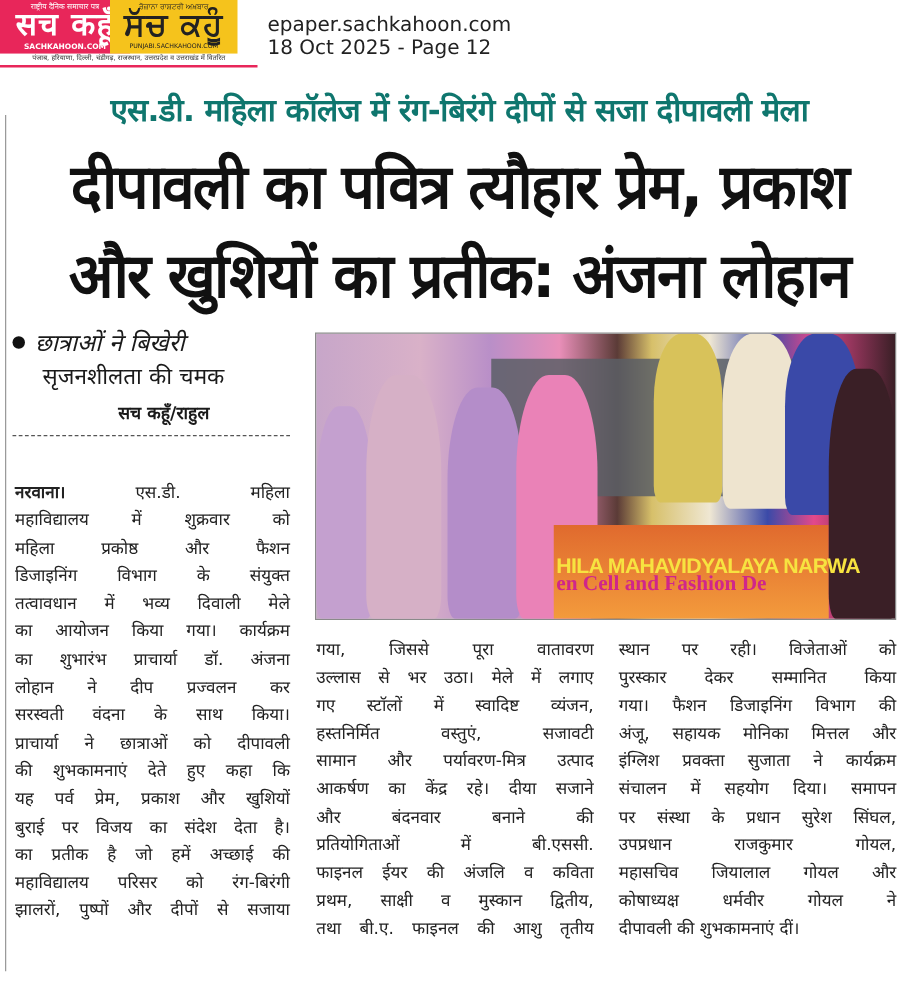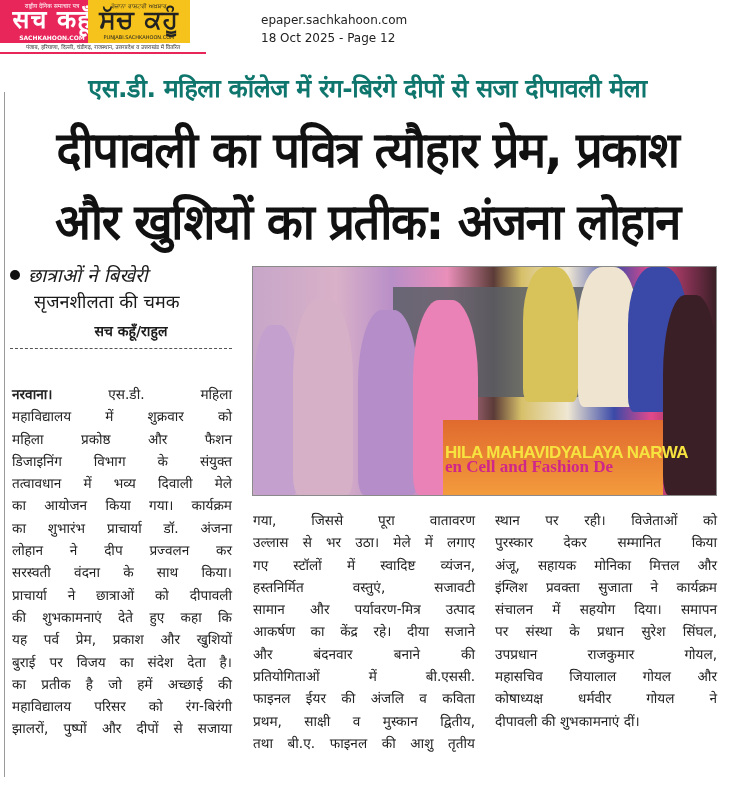--- a/index.html
+++ b/index.html
@@ -8,21 +8,21 @@
     
     .masthead { position: absolute; left: 0; top: 0; width: 206px; height: 52px; }
     .logo-hindi { position: absolute; left: 0; top: 0; width: 104px; height: 43px; background: #e8265a; color: #fff; }
     .logo-punjabi { position: absolute; left: 88px; top: 0; width: 102px; height: 43px; background: #f5c31c; color: #222; }
     .logo-tagline { position: absolute; left: 0; right: 0; top: 2px; text-align: center; font-size: 6px; line-height: 7px; }
     .logo-name { position: absolute; left: 0; right: 0; top: 8px; text-align: center; font-family: "DejaVu Serif", serif; font-weight: bold; font-size: 25px; line-height: 24px; letter-spacing: 1px; }
     .logo-url { position: absolute; left: 0; right: 0; bottom: 2px; text-align: center; font-size: 6px; line-height: 7px; font-weight: bold; }
     .logo-punjabi .logo-url { font-weight: normal; font-size: 5px; }
     .logo-strip { position: absolute; left: 0; top: 43px; width: 206px; height: 9px; background: #fff; border-bottom: 2px solid #e8265a; font-size: 5.5px; line-height: 9px; text-align: center; color: #333; white-space: nowrap; overflow: hidden; }
 
-    .page-meta { position: absolute; left: 214px; top: 11px; font-family: "DejaVu Sans", sans-serif; font-size: 12px; line-height: 18px; color: #222; margin-left: 47px; }
+    .page-meta { position: absolute; left: 214px; top: 11px; font-family: "DejaVu Sans", sans-serif; font-size: 16px; line-height: 18px; color: #222; }
 
     
     .kicker { position: absolute; left: 0; width: 735px; top: 74px; text-align: center; font-family: "DejaVu Sans", sans-serif; font-weight: bold; font-size: 25px; line-height: 30px; color: #0f766e; letter-spacing: -0.5px; }
     .headline { position: absolute; left: 0; width: 735px; top: 118px; text-align: center; font-family: "DejaVu Sans", sans-serif; font-weight: bold; font-size: 47px; line-height: 68px; color: #111; letter-spacing: -1.5px; transform: scaleY(1.05); }
 
     
     .left-rule { position: absolute; left: 4px; top: 92px; width: 1px; height: 685px; background: #9a9a9a; }
 
     
     .sub-block { position: absolute; left: 10px; top: 262px; width: 232px; }
@@ -133,20 +133,21 @@
   <span class="line">और बंदनवार बनाने की</span>
   <span class="line">प्रतियोगिताओं में बी.एससी.</span>
   <span class="line">फाइनल ईयर की अंजलि व कविता</span>
   <span class="line">प्रथम, साक्षी व मुस्कान द्वितीय,</span>
   <span class="line">तथा बी.ए. फाइनल की आशु तृतीय</span>
 </div>
 
 <div class="col col3">
   <span class="line">स्थान पर रही। विजेताओं को</span>
   <span class="line">पुरस्कार देकर सम्मानित किया</span>
+  <span class="line">गया। फैशन डिजाइनिंग विभाग की</span>
   <span class="line">अंजू, सहायक मोनिका मित्तल और</span>
   <span class="line">इंग्लिश प्रवक्ता सुजाता ने कार्यक्रम</span>
   <span class="line">संचालन में सहयोग दिया। समापन</span>
   <span class="line">पर संस्था के प्रधान सुरेश सिंघल,</span>
   <span class="line">उपप्रधान राजकुमार गोयल,</span>
   <span class="line">महासचिव जियालाल गोयल और</span>
   <span class="line">कोषाध्यक्ष धर्मवीर गोयल ने</span>
   <span class="line lastline">दीपावली की शुभकामनाएं दीं।</span>
 </div>
 

